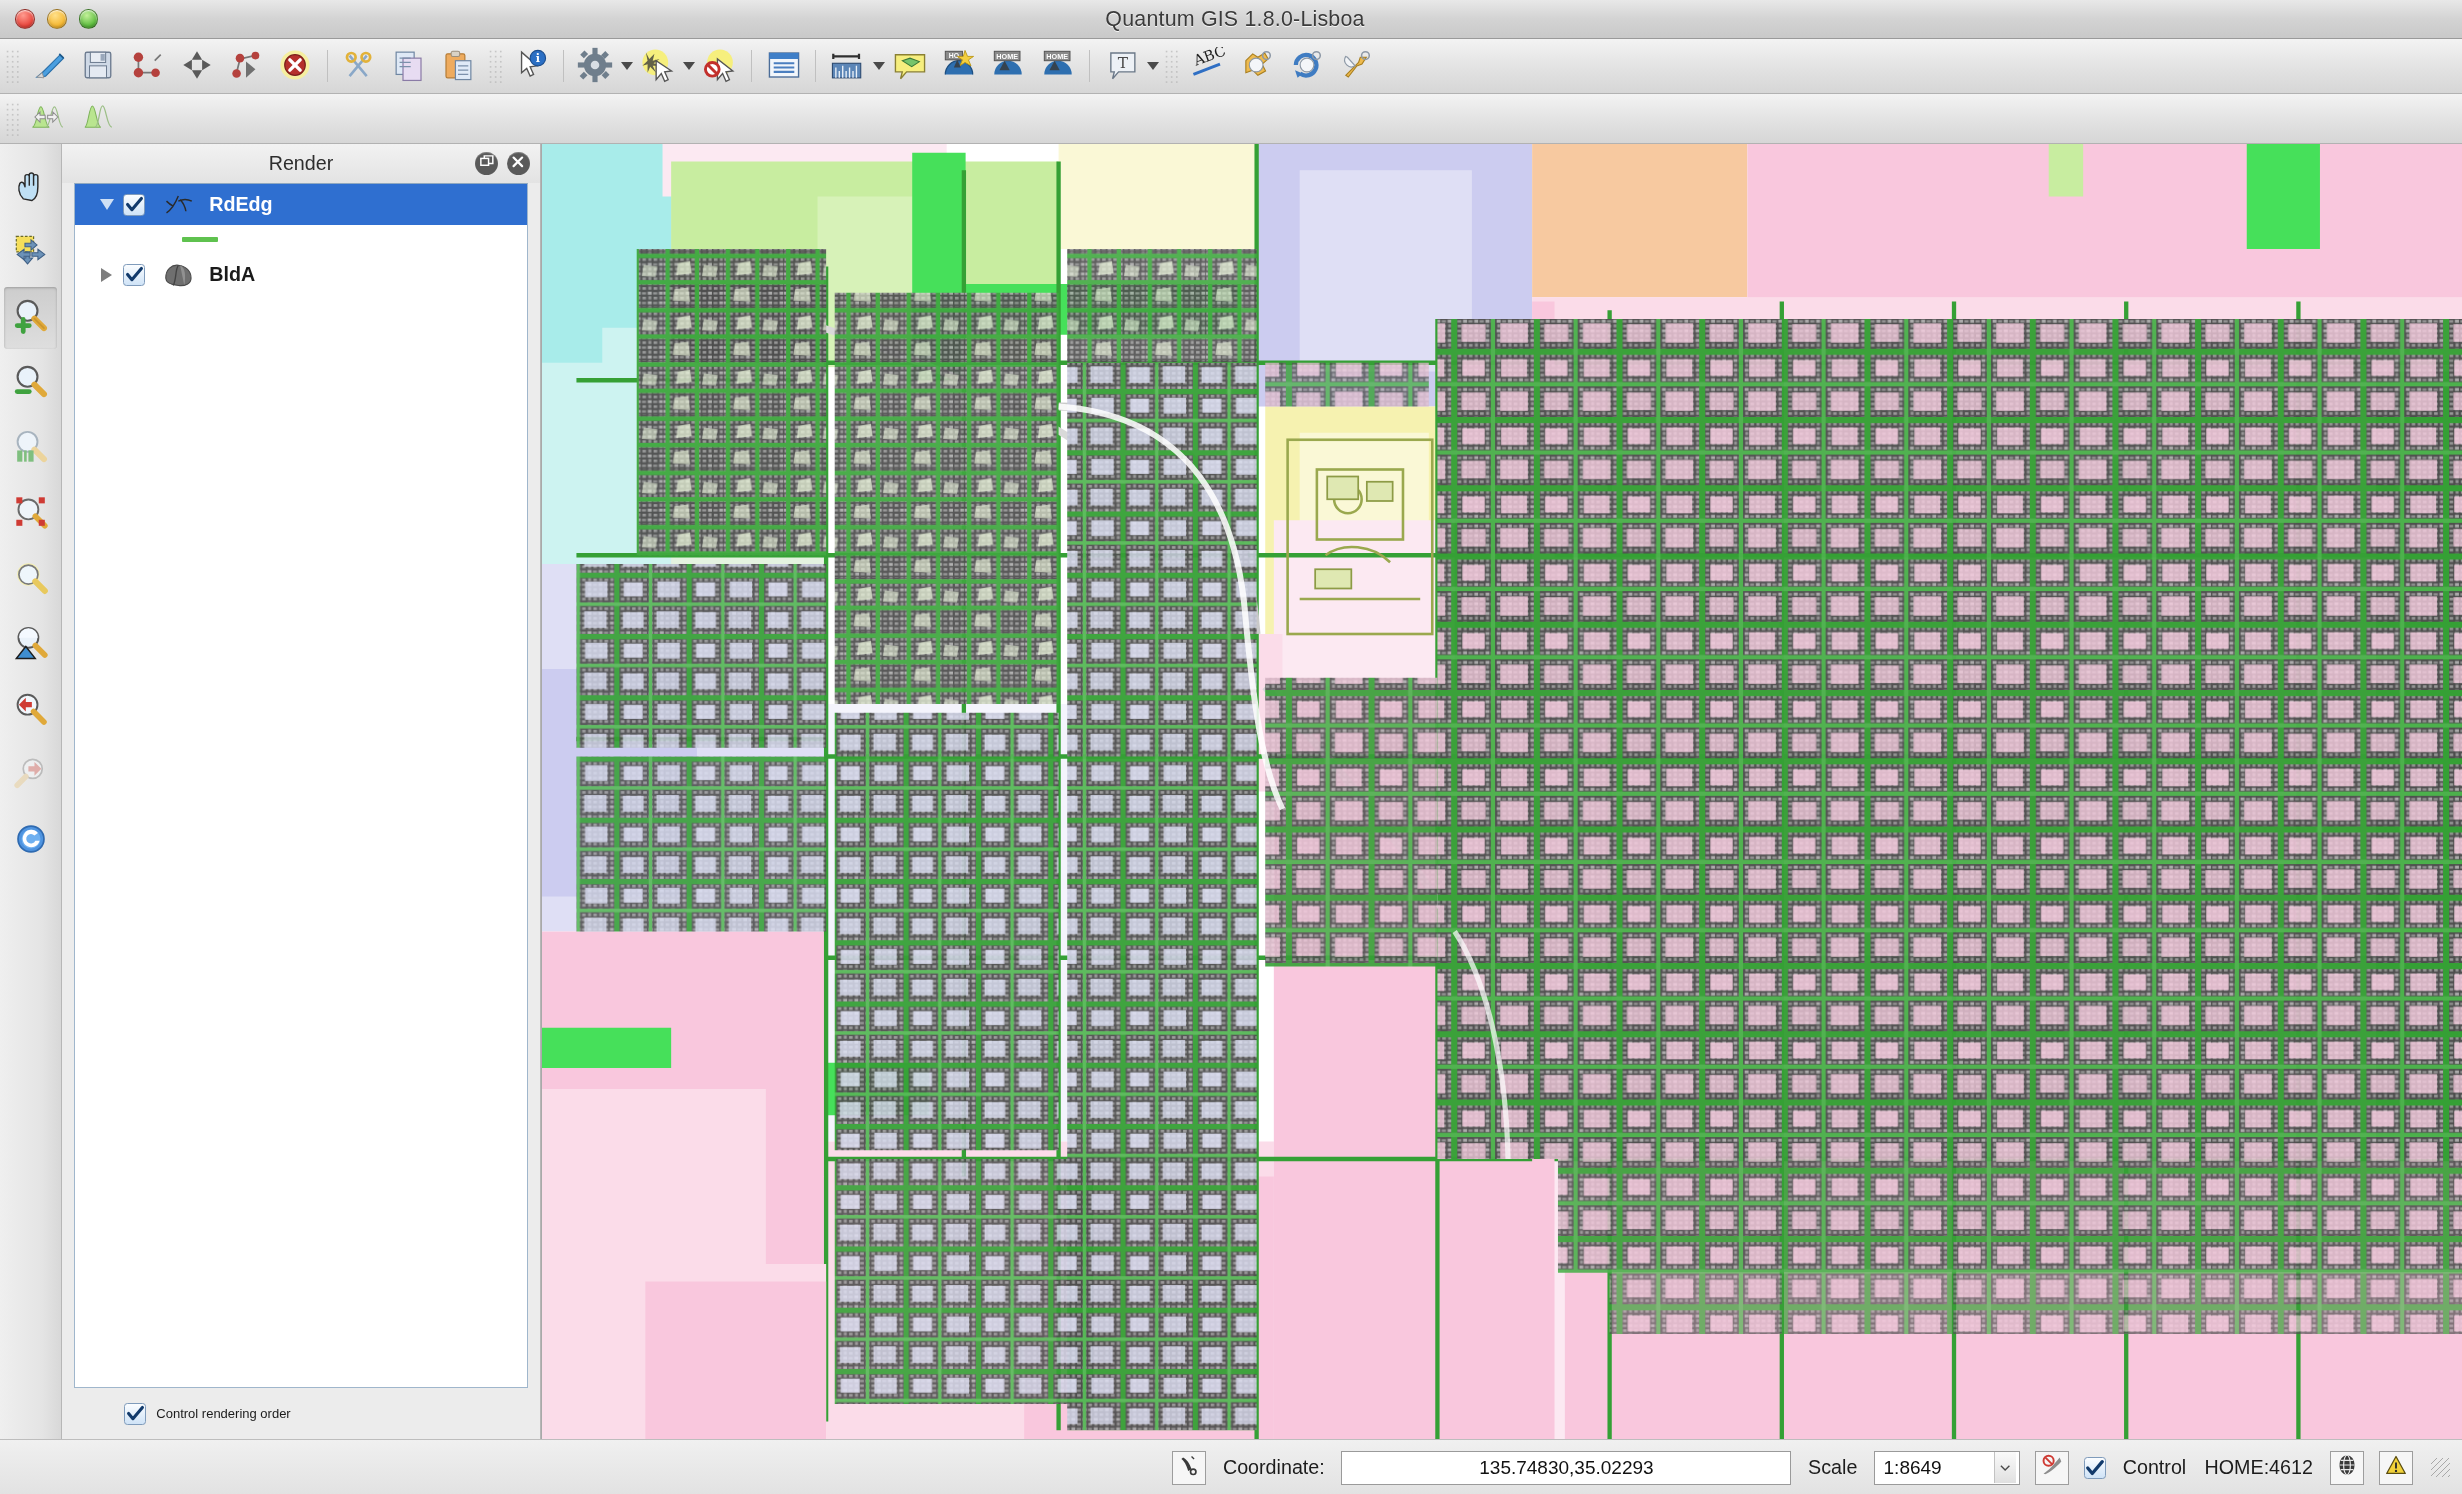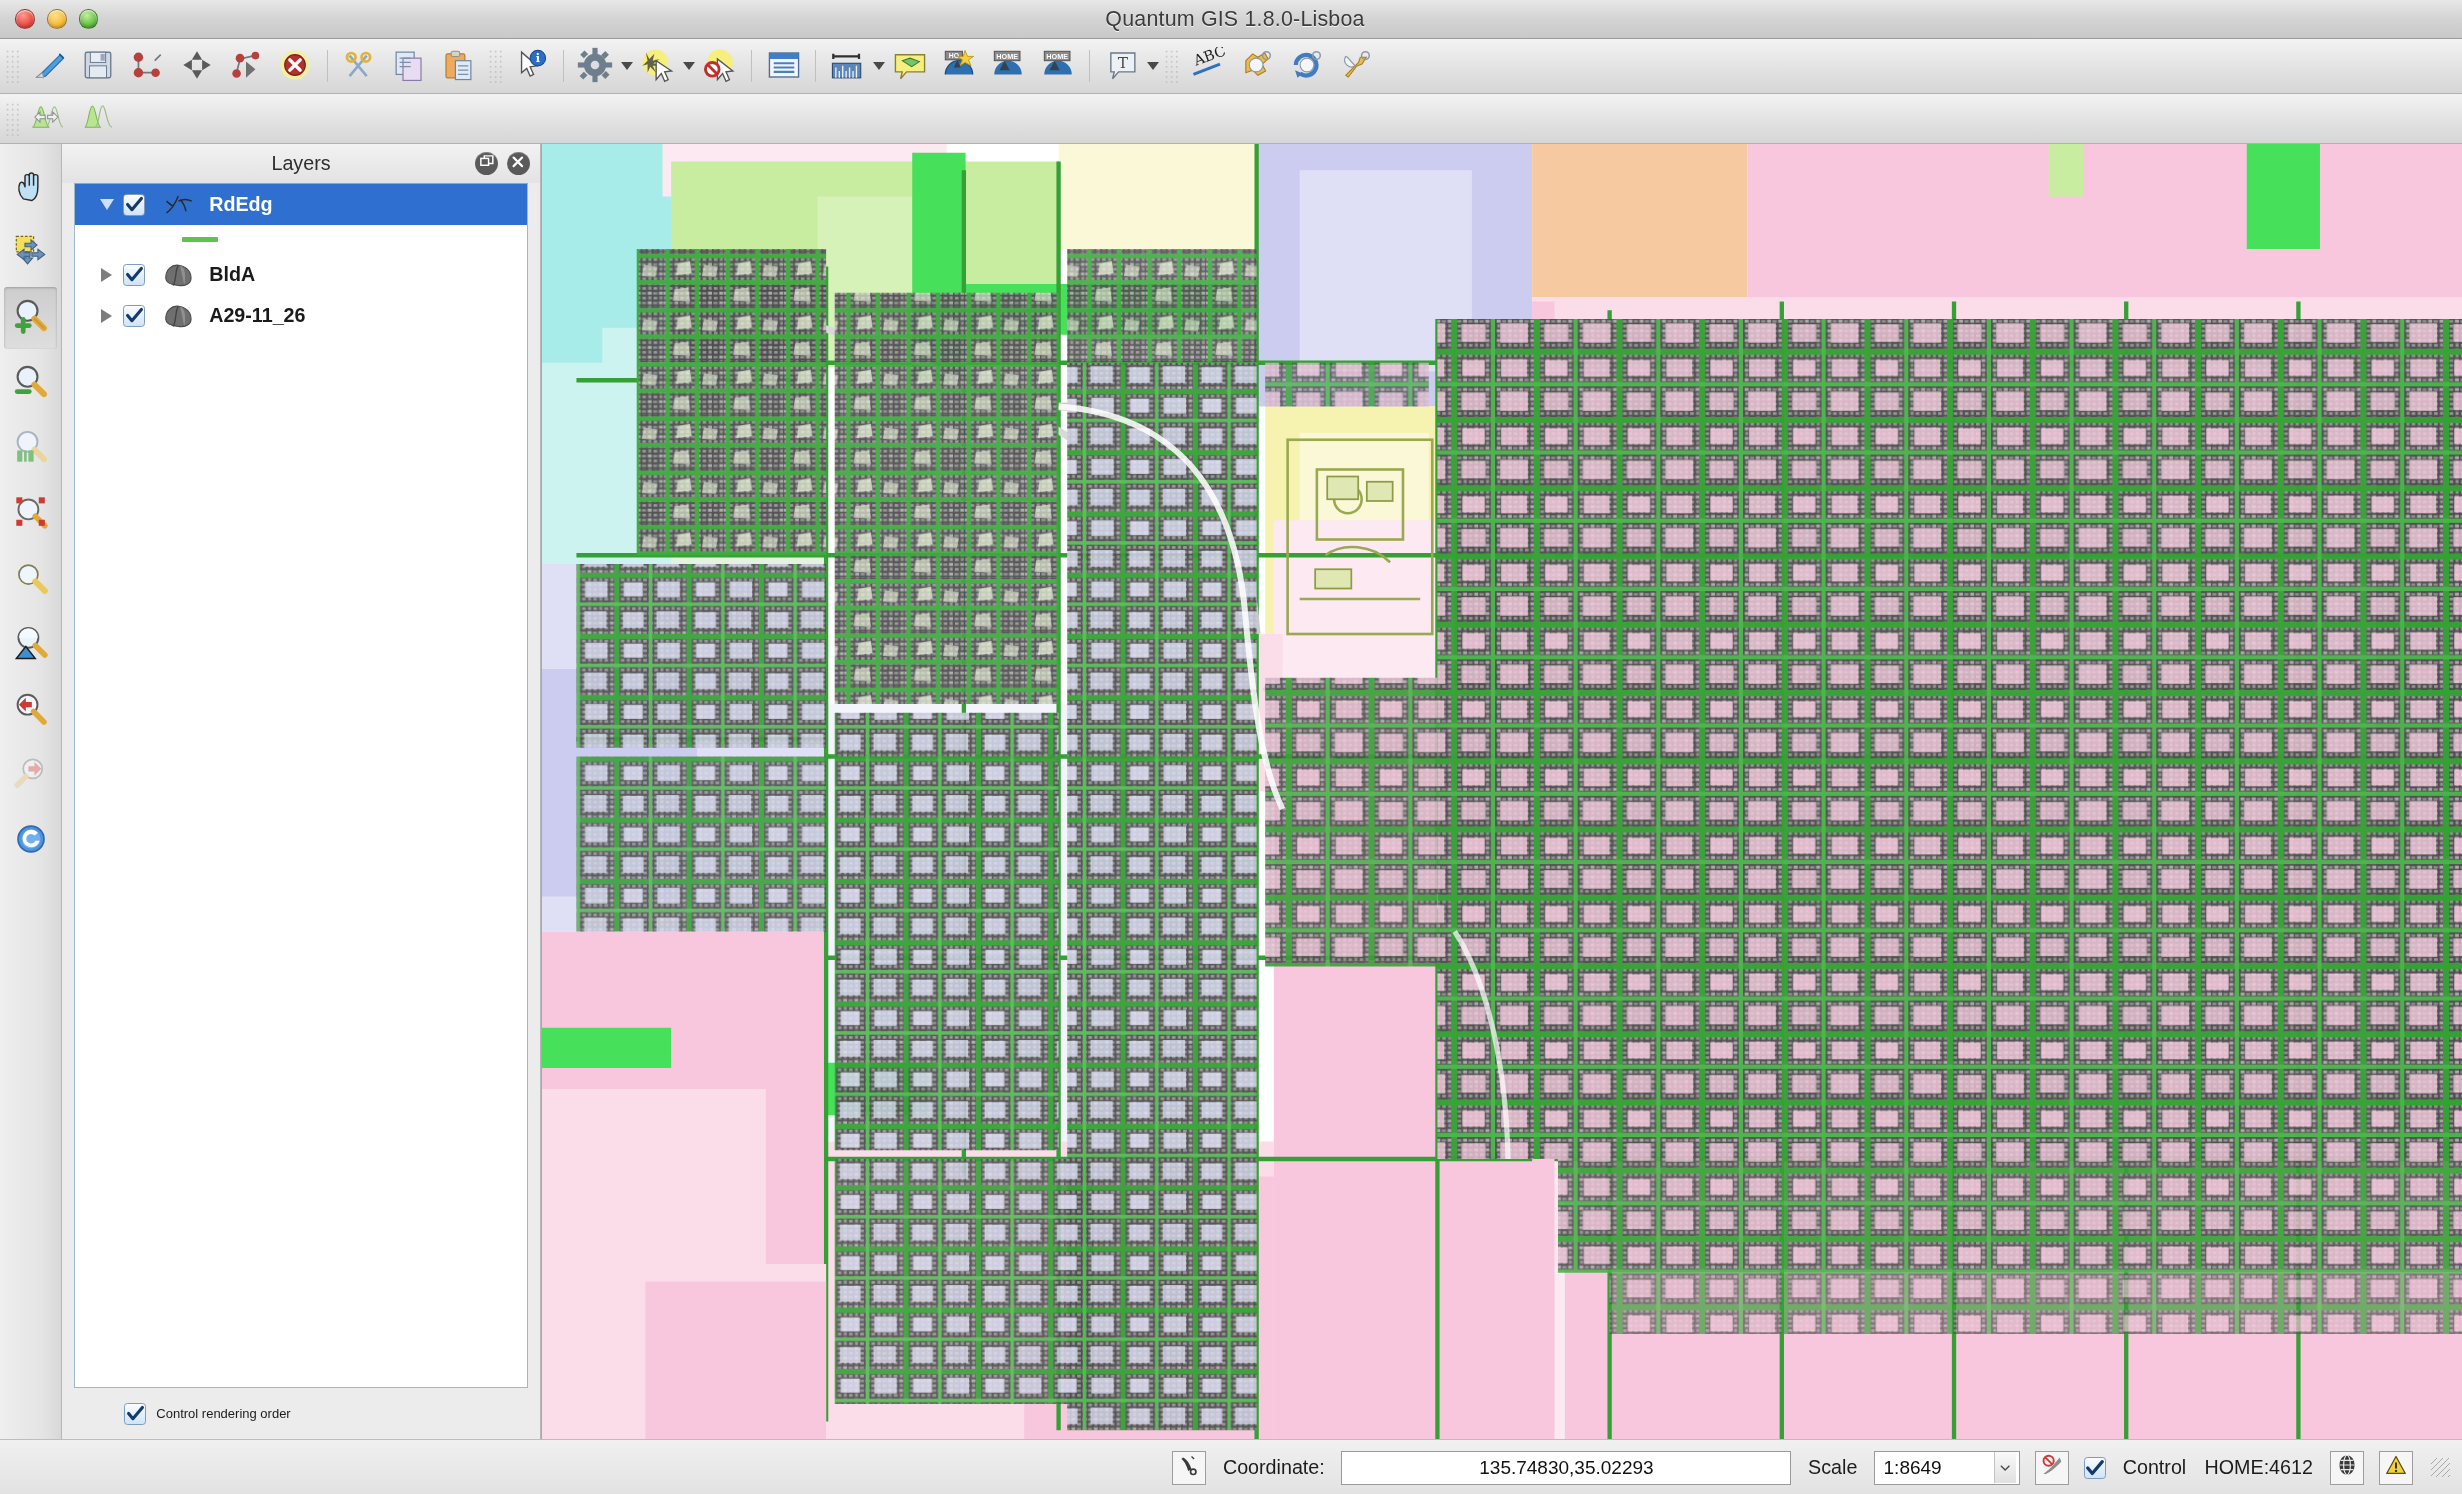--- a/index.html
+++ b/index.html
@@ -646,21 +646,21 @@
             <circle cx="22" cy="22" r="15" fill="#4f94e0" stroke="#2f6ab0" stroke-width="2"></circle>
             <circle cx="22" cy="22" r="11" fill="#6fb0f0"></circle>
             <path d="M30 15 a10 10 0 1 0 2 9 H27 a5.5 5.5 0 1 1 -1 -6 Z" fill="#ffffff"></path>
           </svg>
         </span>
       </div>
     </div>
 
     <div class="layers-panel">
       <div class="lp-header">
-        <div class="lp-title">Layers</div>
+        <div class="lp-title">Render</div>
         <div class="lp-btns">
           <div class="lp-iconbtn">
             <span>
               <svg width="13.7" height="13.7" viewBox="0 0 16 16">
                 <rect x="1" y="4" width="9" height="8" fill="none" stroke="#fff" stroke-width="1.7"></rect>
                 <path d="M5 4 V1 H15 V10 H10" fill="none" stroke="#fff" stroke-width="1.7"></path>
               </svg>
             </span>
           </div>
           <div class="lp-iconbtn">
@@ -708,38 +708,20 @@
           <div class="layer-sym">
             <svg width="32.5" height="27" viewBox="0 0 38 32">
               <path d="M3 20 C3 10 10 4 18 5 C27 6 33 12 33 20 C33 27 26 30 18 29 C9 28 3 26 3 20 Z" fill="#6f6f6f" stroke="#4a4a4a" stroke-width="1.3"></path>
               <path d="M18 5 C14 11 16 20 12 29" fill="none" stroke="#434343" stroke-width="1.6"></path>
               <path d="M20 5 C26 8 27 17 25 29" fill="#9c9c9c" opacity=".75"></path>
             </svg>
           </div>
           <span>BldA</span>
         </div>
 
-        <div class="layer-row child">
-          <div class="expander">
-            <div class="tri-right"></div>
-          </div>
-          <div class="qcheck">
-            <svg viewBox="0 0 22 22">
-                <path d="M3 11 L8 17 L19 4" fill="none" stroke="#123a6b" stroke-width="3.6" stroke-linecap="round" stroke-linejoin="round"></path>
-              </svg>
-          </div>
-          <div class="layer-sym">
-            <svg width="32.5" height="27" viewBox="0 0 38 32">
-              <path d="M3 20 C3 10 10 4 18 5 C27 6 33 12 33 20 C33 27 26 30 18 29 C9 28 3 26 3 20 Z" fill="#6f6f6f" stroke="#4a4a4a" stroke-width="1.3"></path>
-              <path d="M18 5 C14 11 16 20 12 29" fill="none" stroke="#434343" stroke-width="1.6"></path>
-              <path d="M20 5 C26 8 27 17 25 29" fill="#9c9c9c" opacity=".75"></path>
-            </svg>
-          </div>
-          <span>A29-11_26</span>
-        </div>
       </div>
 
       <div class="lp-footer">
         <div class="qcheck" style="margin-right:0">
           <svg viewBox="0 0 22 22">
               <path d="M3 11 L8 17 L19 4" fill="none" stroke="#123a6b" stroke-width="3.6" stroke-linecap="round" stroke-linejoin="round"></path>
             </svg>
         </div>
         <span>Control rendering order</span>
       </div>

